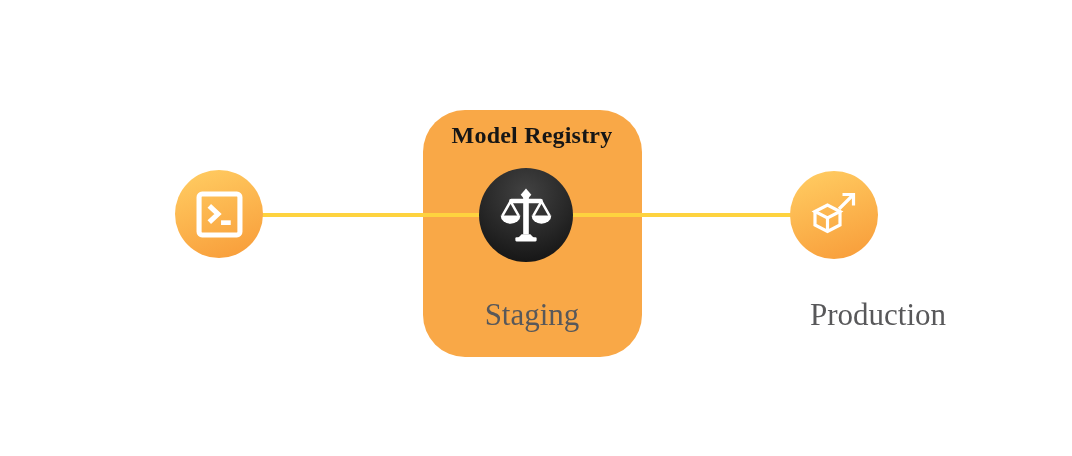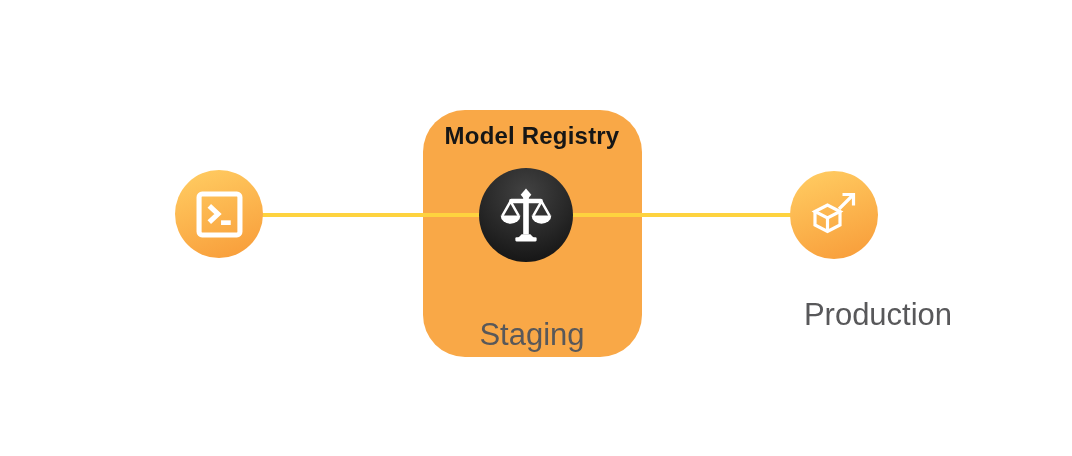--- a/index.html
+++ b/index.html
@@ -14,21 +14,21 @@
     --registry-text: #161616;
     --icon-stroke: #FFFFFF;
   }
   * { margin: 0; padding: 0; box-sizing: border-box; }
   html, body { background: #fff; }
   .canvas {
     position: relative;
     width: 1072px;
     height: 456px;
     background: var(--background);
-    font-family: Liberation Sans, sans-serif;
+    font-family: Liberation Serif, serif;
     overflow: hidden;
   }
   .registry-card {
     position: absolute;
     left: 423px;
     top: 110px;
     width: 219px;
     height: 247px;
     border-radius: 42px;
     background: var(--card-bg);
@@ -67,21 +67,21 @@
     position: absolute;
     top: 294px;
     transform: translateX(-50%);
     font-size: 31px;
     line-height: 42px;
     color: var(--label-text);
     white-space: nowrap;
     z-index: 4;
   }
   .label-experimentation { left: 222px; }
-  .label-staging         { left: 532px; margin-top: 20px; }
+  .label-staging         { left: 532px; }
   .label-production      { left: 846px; margin-left: 32px; }
   .registry-title {
     position: absolute;
     left: 532px;
     top: 122px;
     transform: translateX(-50%);
     font-size: 24px;
     font-weight: 600;
     letter-spacing: 0.2px;
     color: var(--registry-text);

